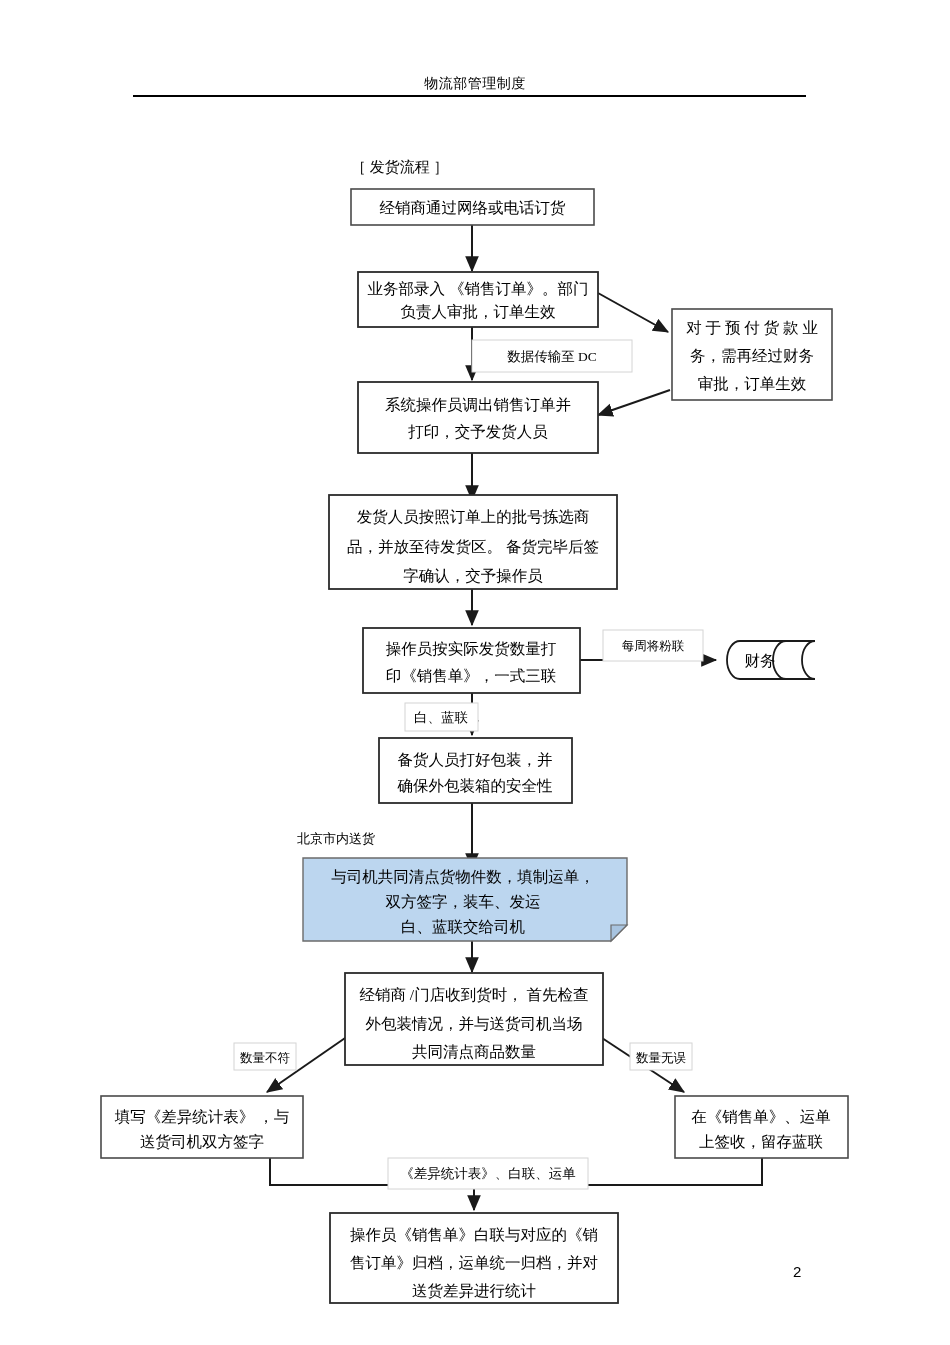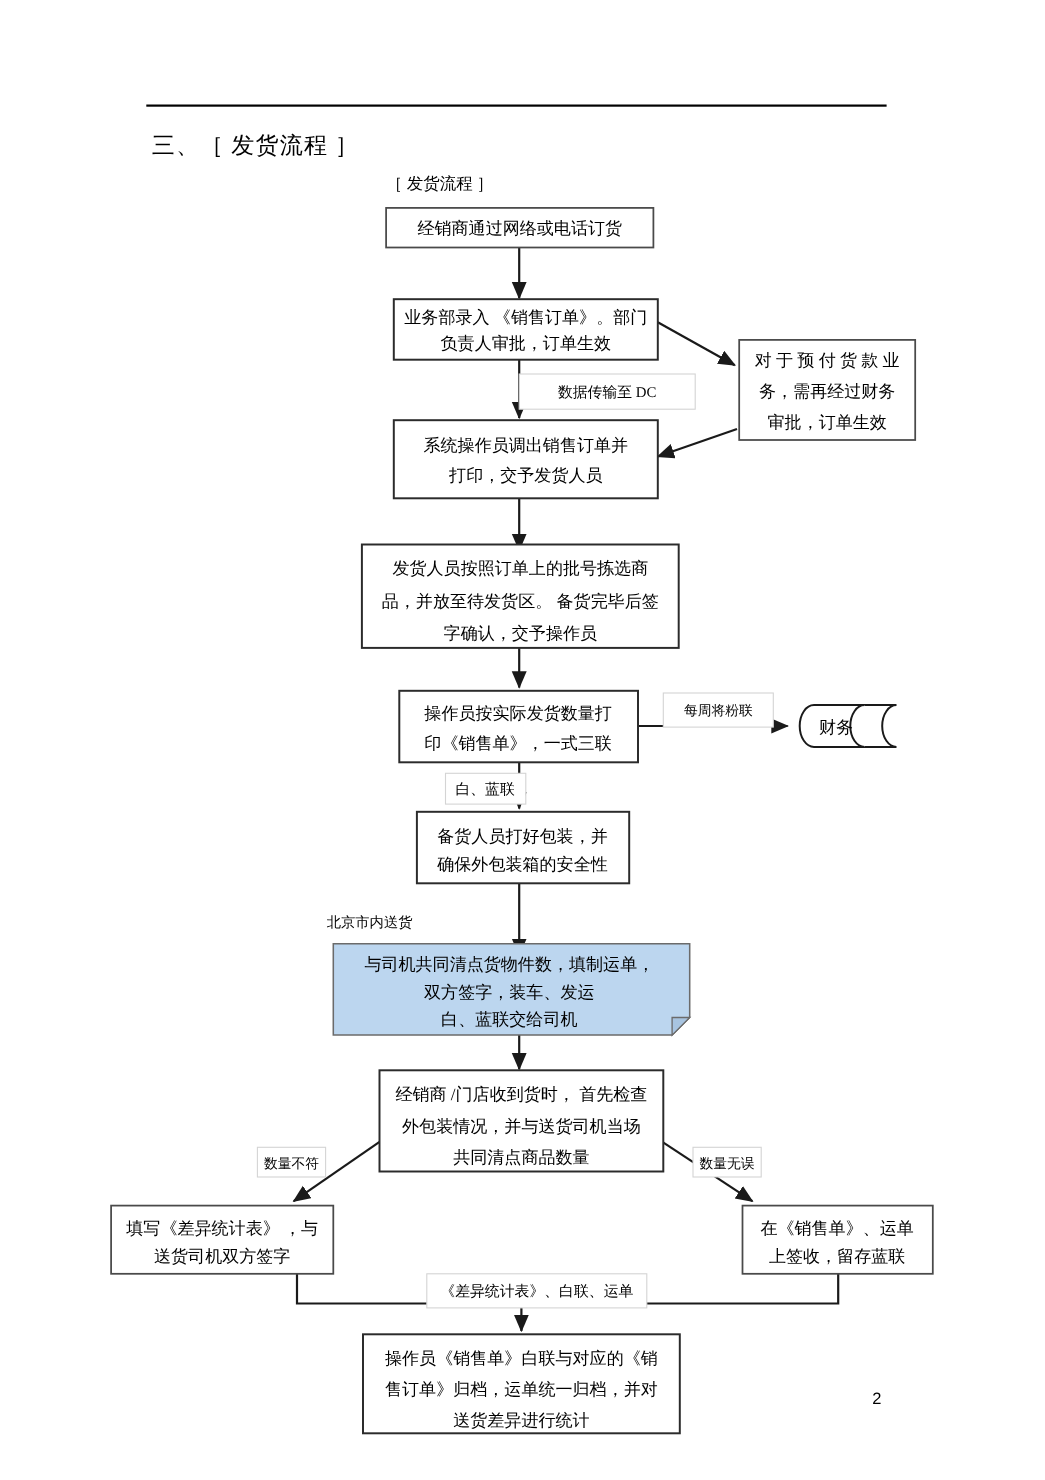--- a/index.html
+++ b/index.html
@@ -134,22 +134,22 @@
     fill: #000000;
     text-anchor: start;
     white-space: pre;
   }
 </style>
 </head>
 <body>
 
 <div id="page">
 
+  <div id="header-title">物流部管理制度</div>
   <div id="header-rule"></div>
-  <div id="section-heading">三、［ 发货流程 ］</div>
   <div id="chart-caption">［ 发货流程 ］</div>
   <div id="page-number">2</div>
 
   <svg id="flow-svg" width="950" height="1345" viewBox="0 0 950 1345">
     <defs>
       <marker id="arrowhead" markerWidth="9" markerHeight="9" refX="7.4" refY="3.4" orient="auto" markerUnits="strokeWidth">
         <polygon points="0,0 8,3.4 0,6.8" fill="#1a1a1a"></polygon>
       </marker>
     </defs>
 

